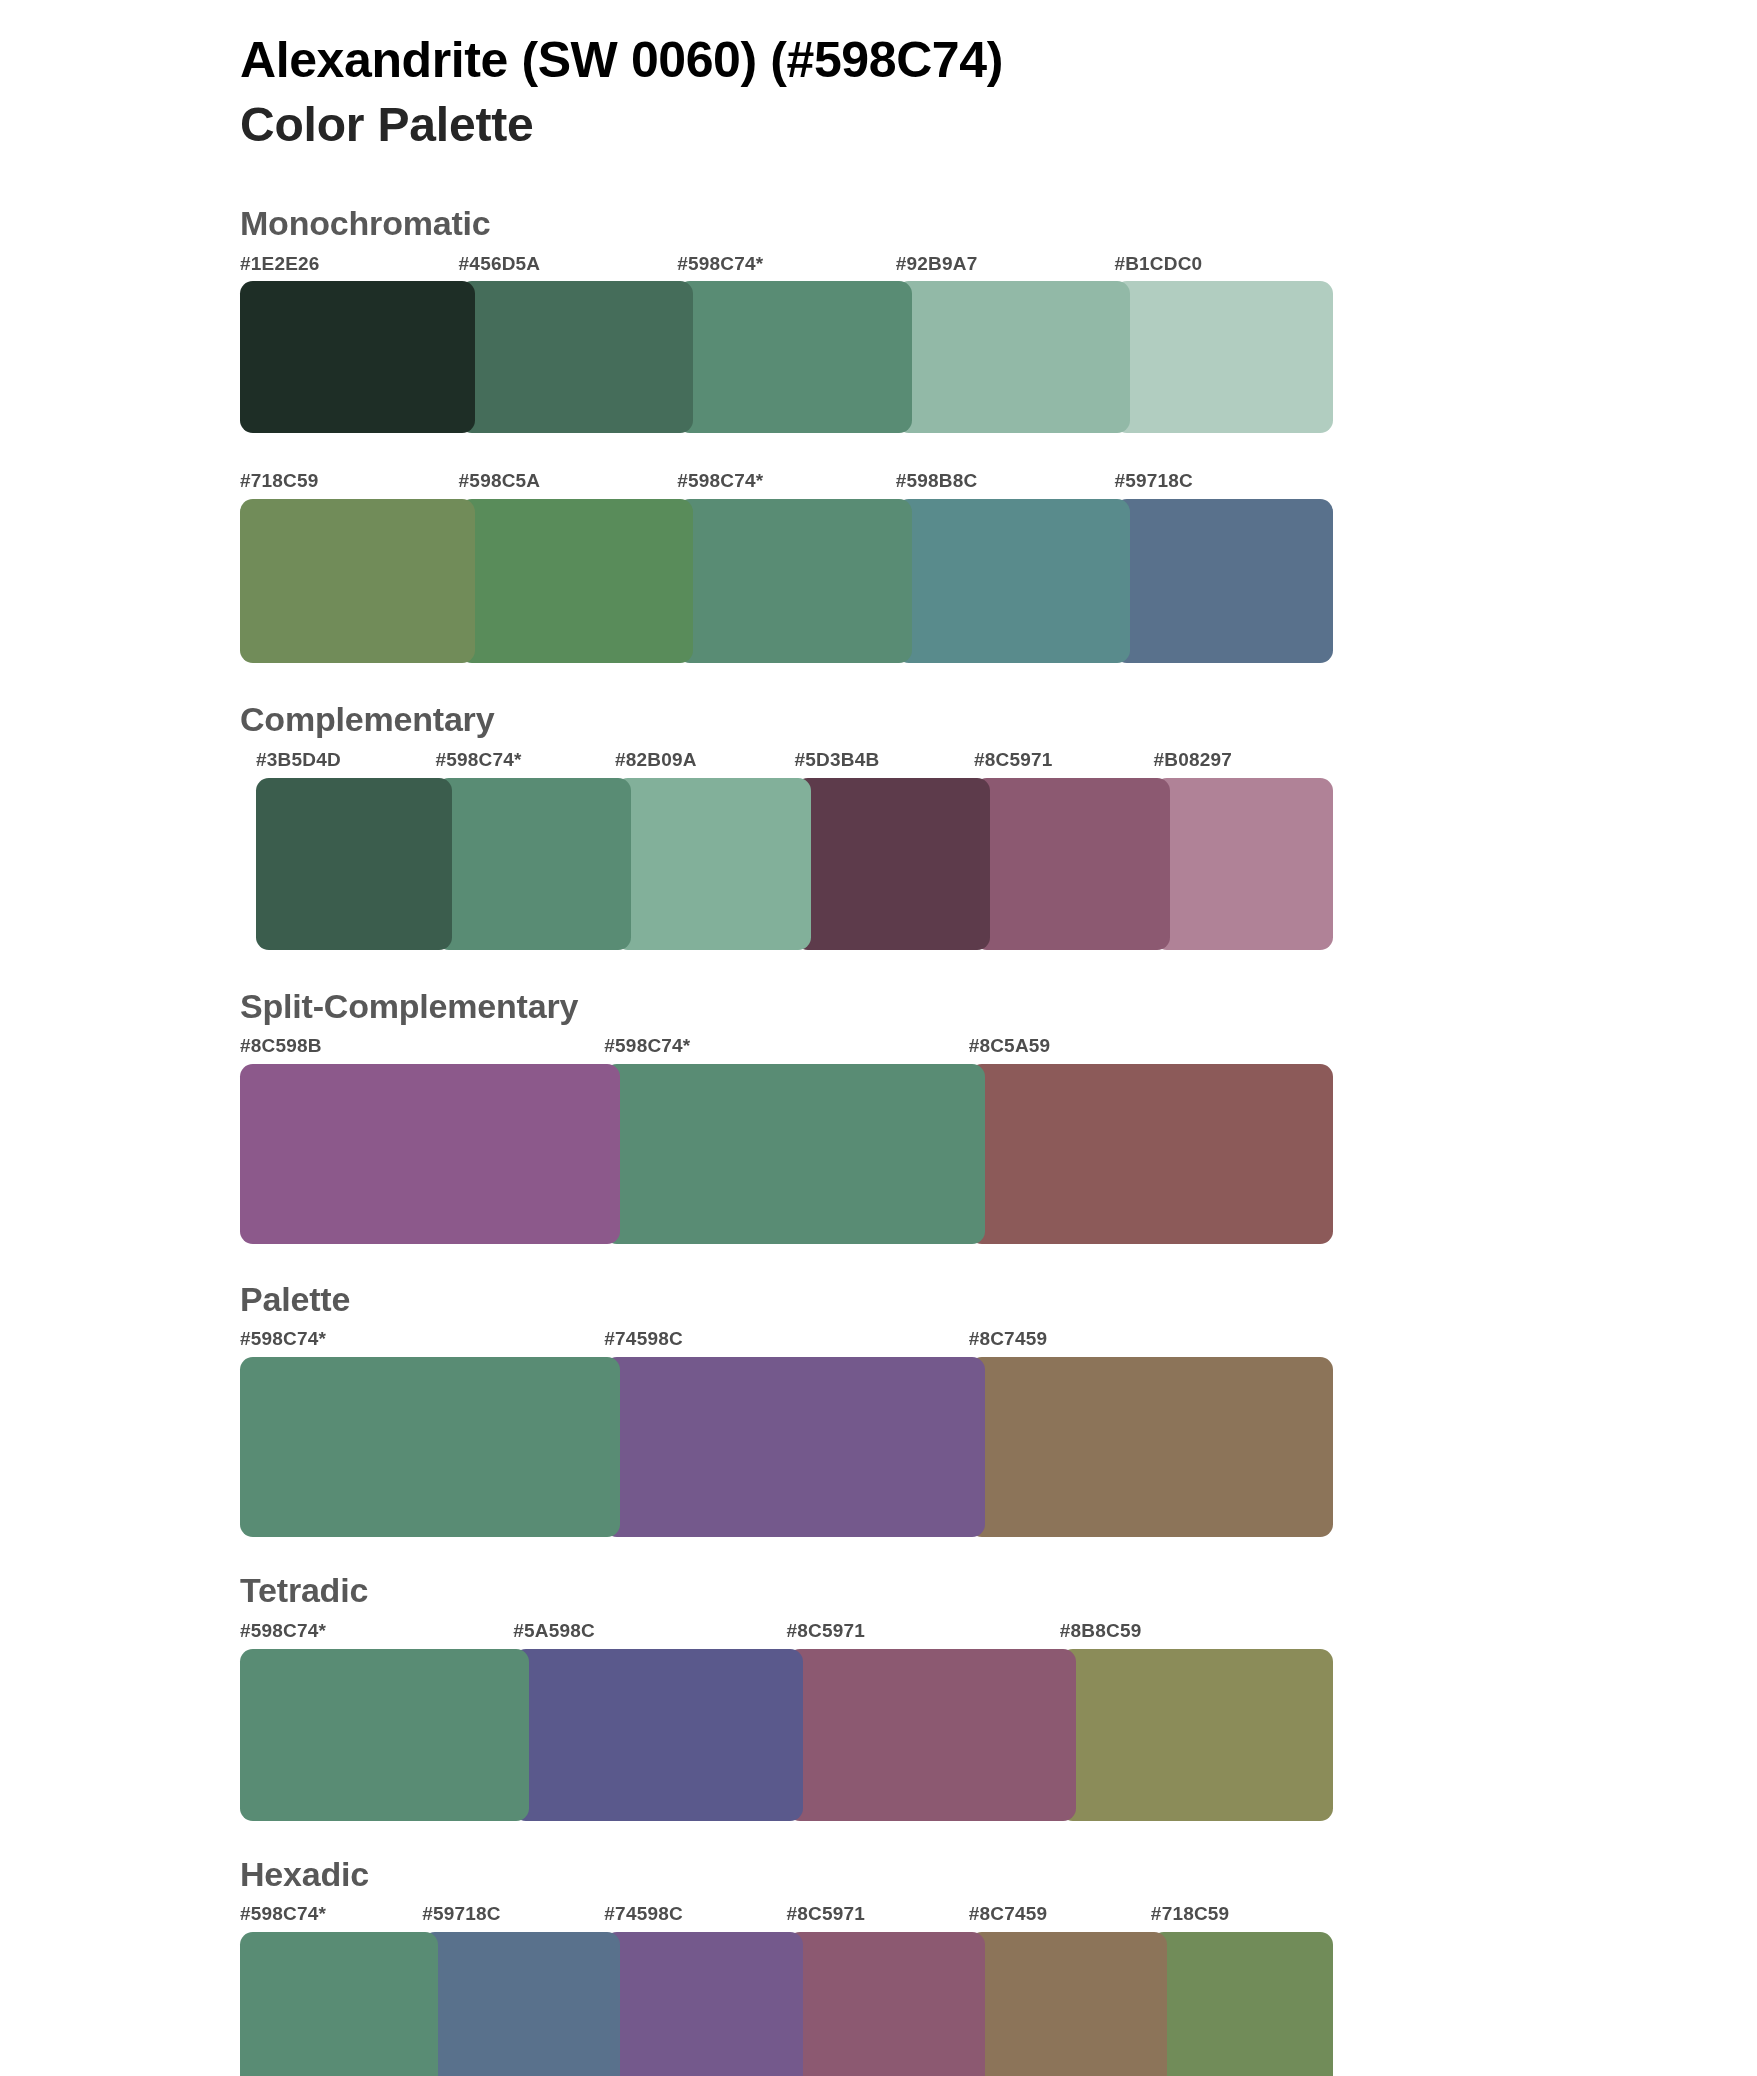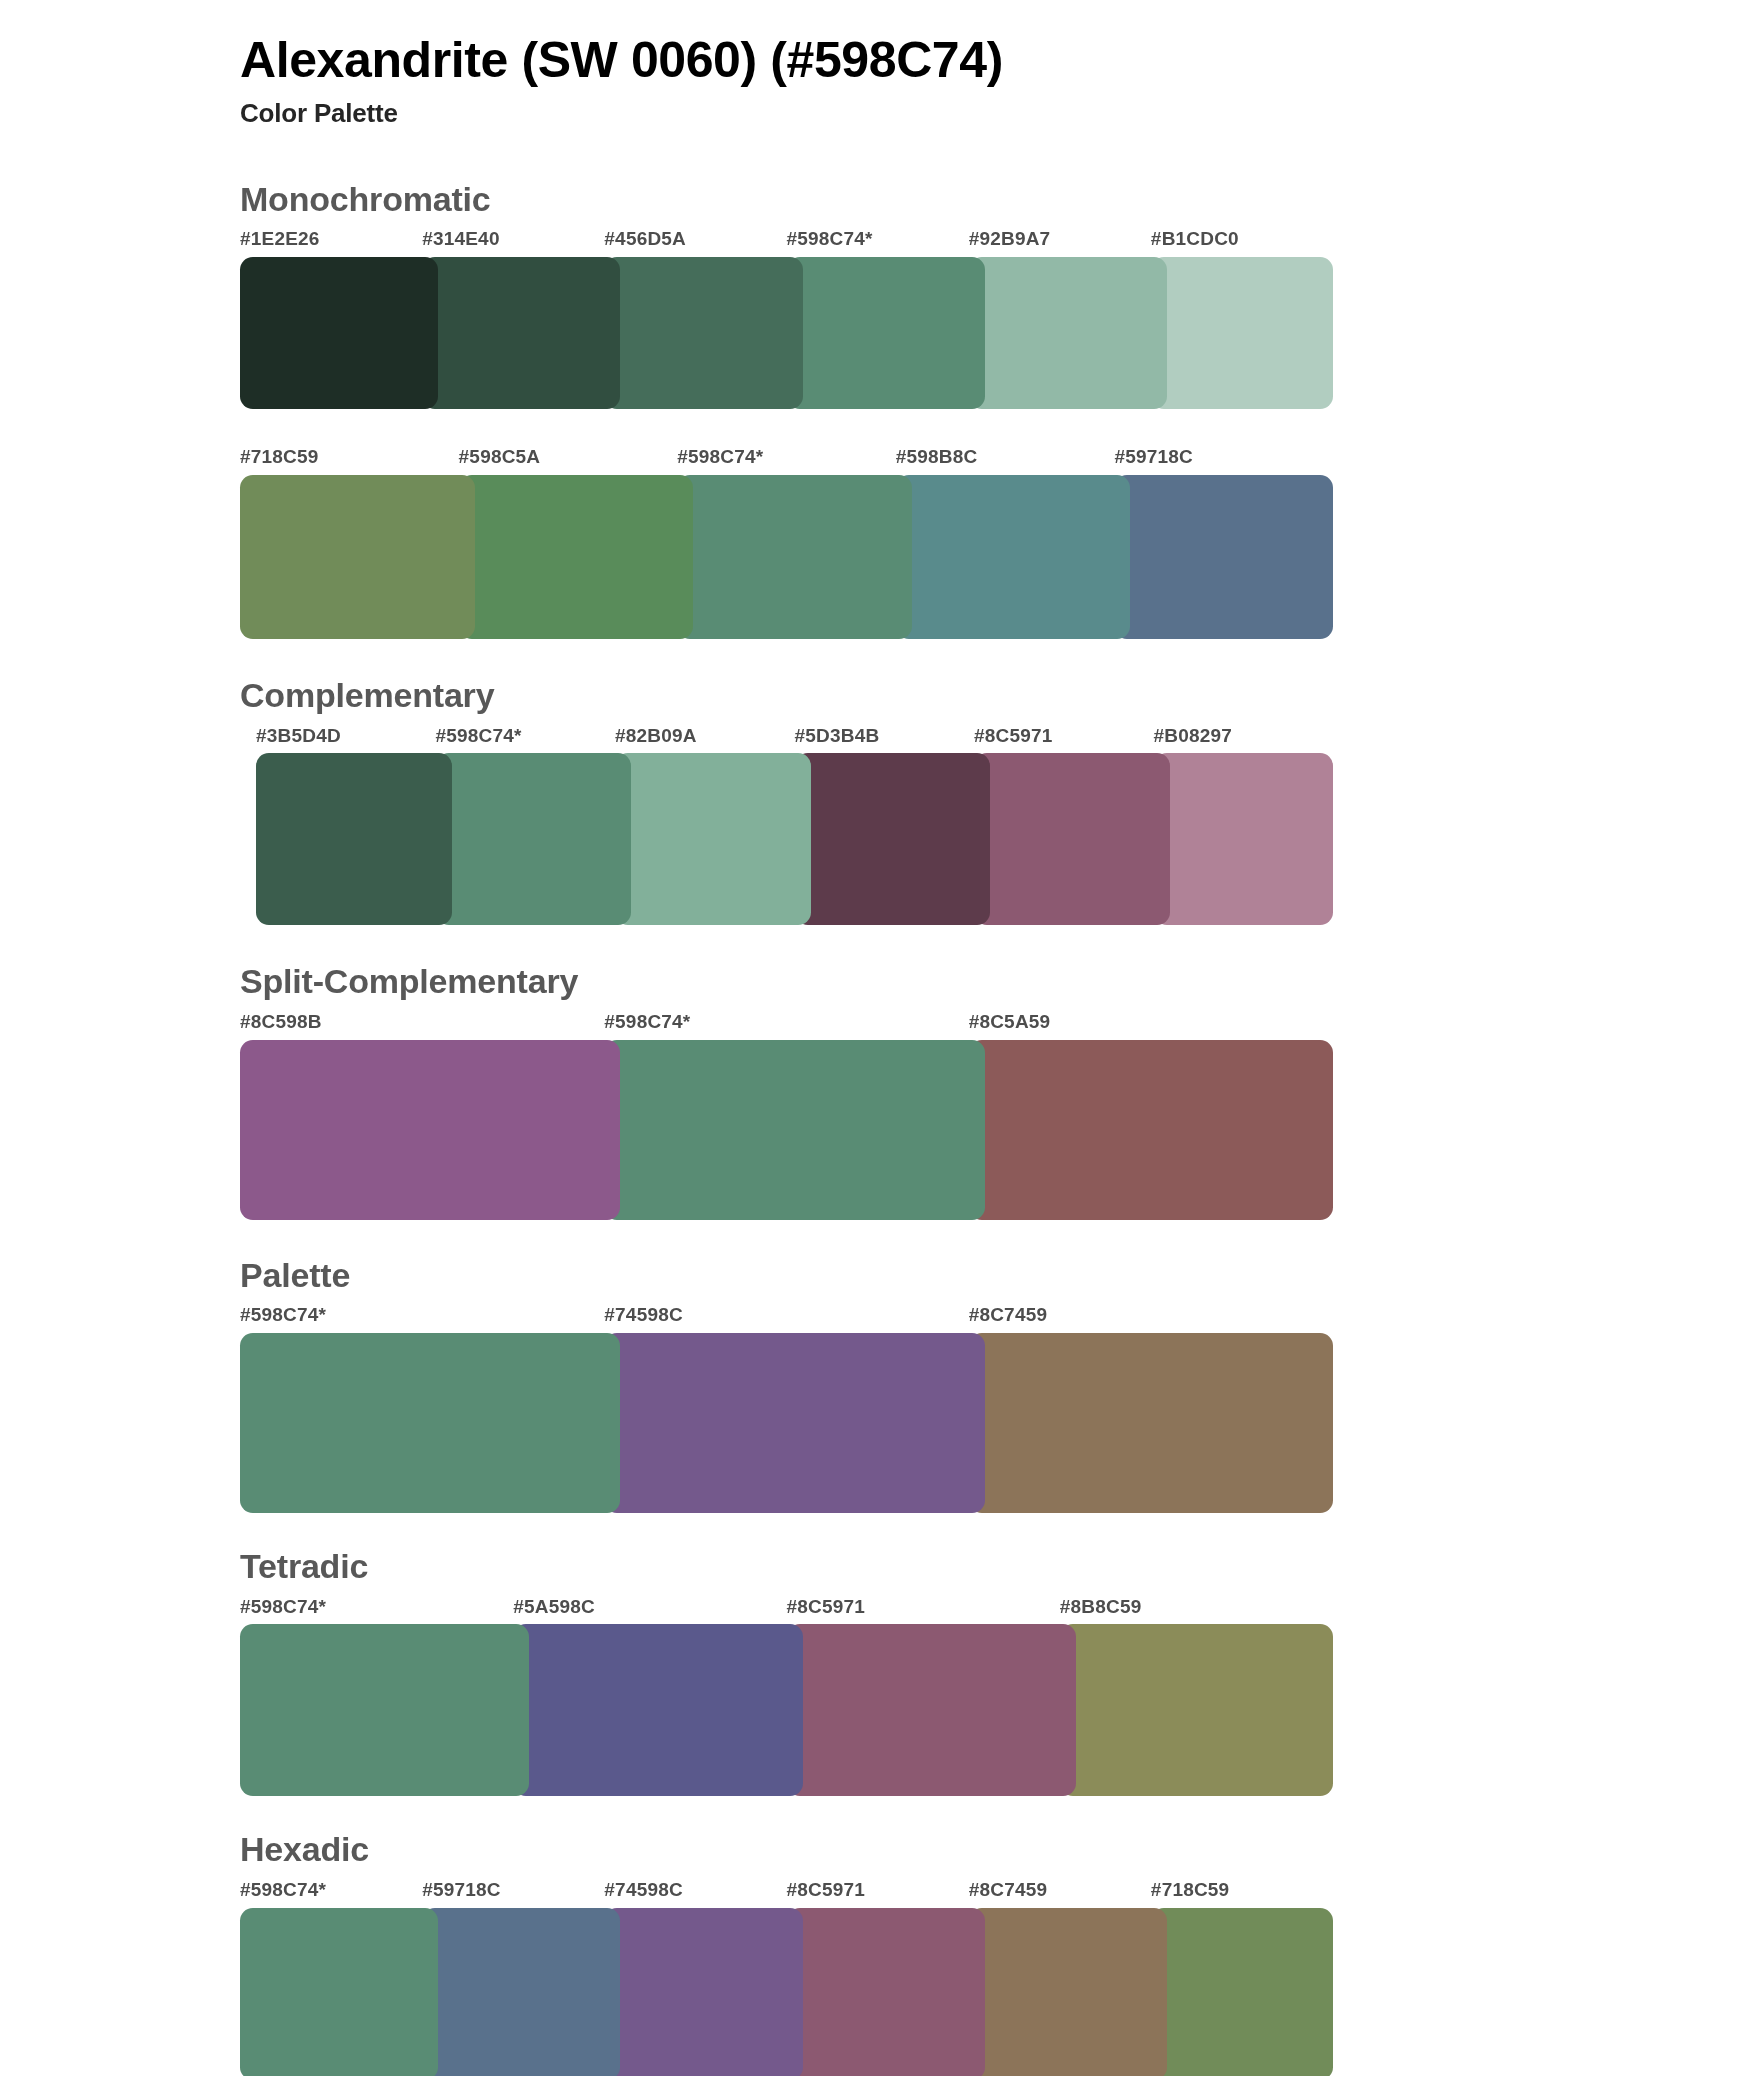--- a/index.html
+++ b/index.html
@@ -28,21 +28,21 @@
   .title {
     font-size: 50px;
     font-weight: bold;
     color: #000000;
     letter-spacing: -0.4px;
     line-height: 1.12;
     margin: 0 0 11.2px 0;
     white-space: nowrap;
   }
   .subtitle {
-    font-size: 26px;
+    font-size: 48px;
     font-weight: bold;
     color: #262626;
     letter-spacing: -0.2px;
     line-height: 1.1;
     margin: 0;
   }
 
   .sections {
     margin-top: 53px;
   }
@@ -111,24 +111,20 @@
 
   <div class="sections" id="sections-root">
       <div class="section sec-mono">
         <div class="section-title">Monochromatic</div>
         <div class="swatch-row">
           <div class="swatch" style="flex: 1 1 0px;">
             <div class="swatch-label">#1E2E26</div>
             <div class="swatch-chip" style="background: rgb(30, 46, 38); height: 152px; margin-right: -16px; position: relative; z-index: 7;"></div>
           </div>
           <div class="swatch" style="flex: 1 1 0px;">
-            <div class="swatch-label">#314E40</div>
-            <div class="swatch-chip" style="background: rgb(49, 78, 64); height: 152px; margin-right: -16px; position: relative; z-index: 6;"></div>
-          </div>
-          <div class="swatch" style="flex: 1 1 0px;">
             <div class="swatch-label">#456D5A</div>
             <div class="swatch-chip" style="background: rgb(69, 109, 90); height: 152px; margin-right: -16px; position: relative; z-index: 5;"></div>
           </div>
           <div class="swatch" style="flex: 1 1 0px;">
             <div class="swatch-label">#598C74*</div>
             <div class="swatch-chip" style="background: rgb(89, 140, 116); height: 152px; margin-right: -16px; position: relative; z-index: 4;"></div>
           </div>
           <div class="swatch" style="flex: 1 1 0px;">
             <div class="swatch-label">#92B9A7</div>
             <div class="swatch-chip" style="background: rgb(146, 185, 167); height: 152px; margin-right: -16px; position: relative; z-index: 2;"></div>

